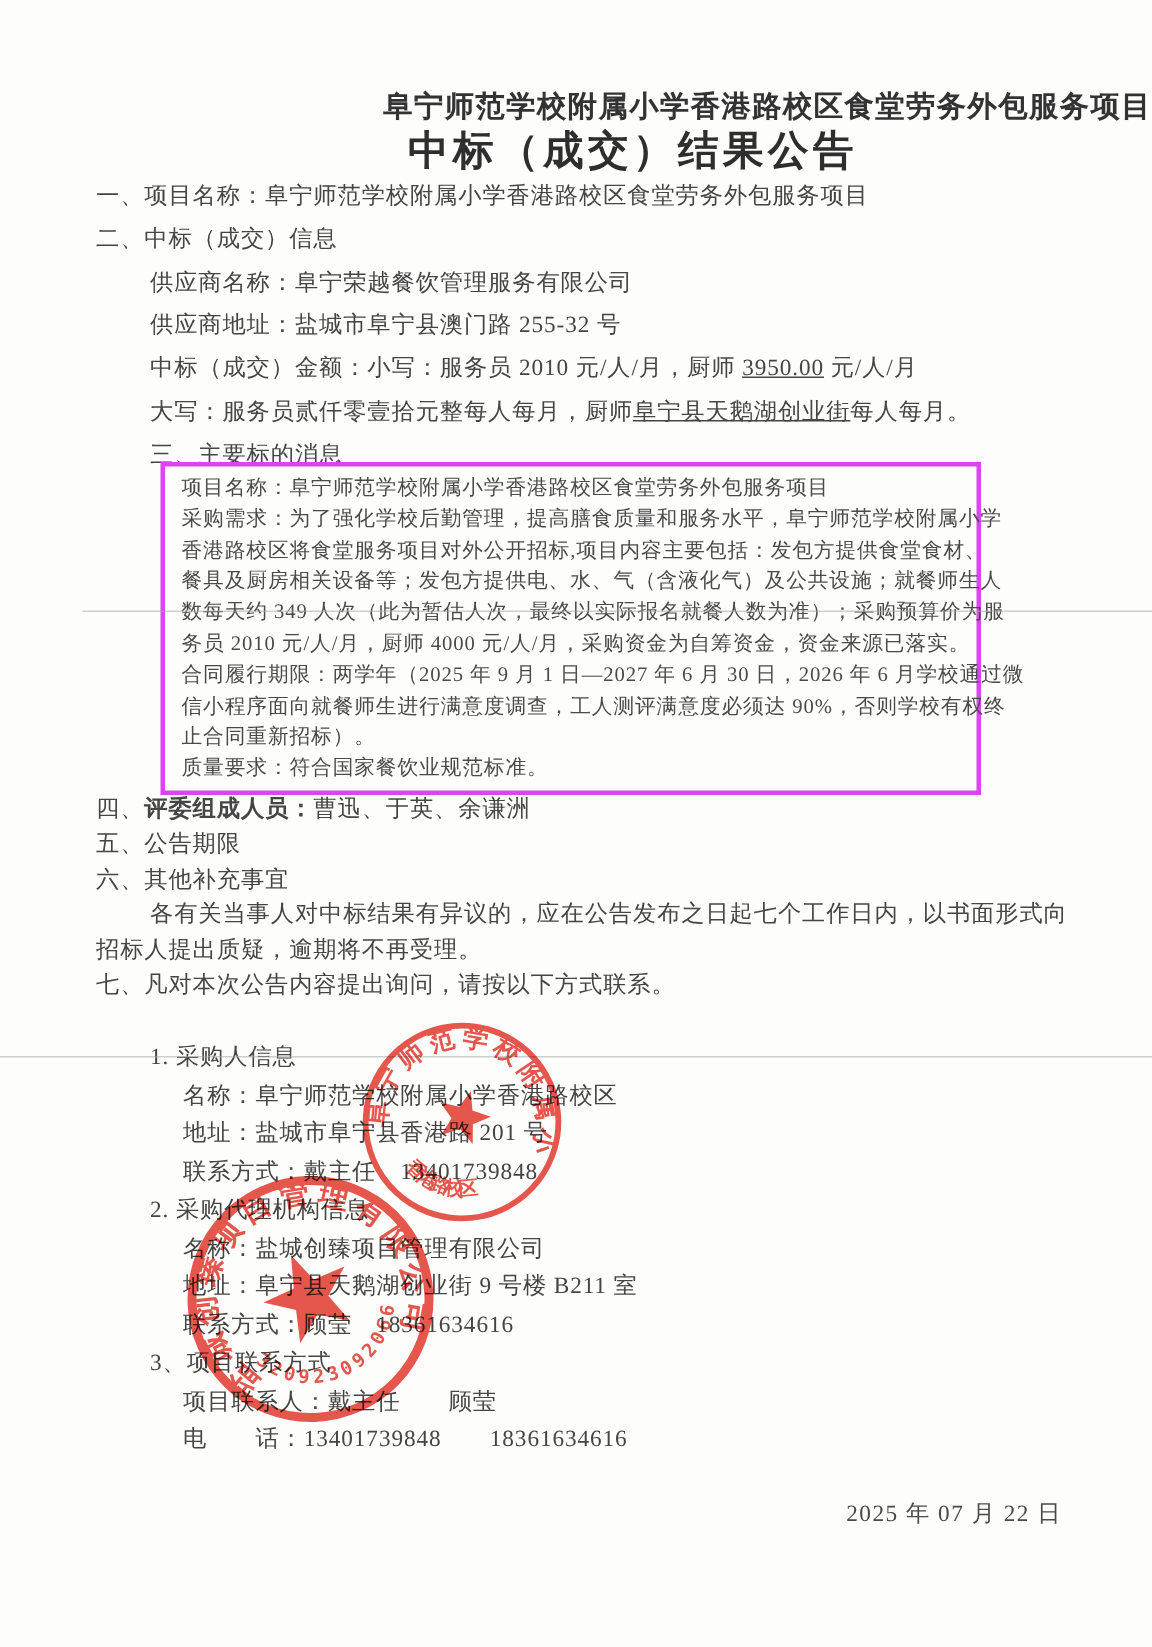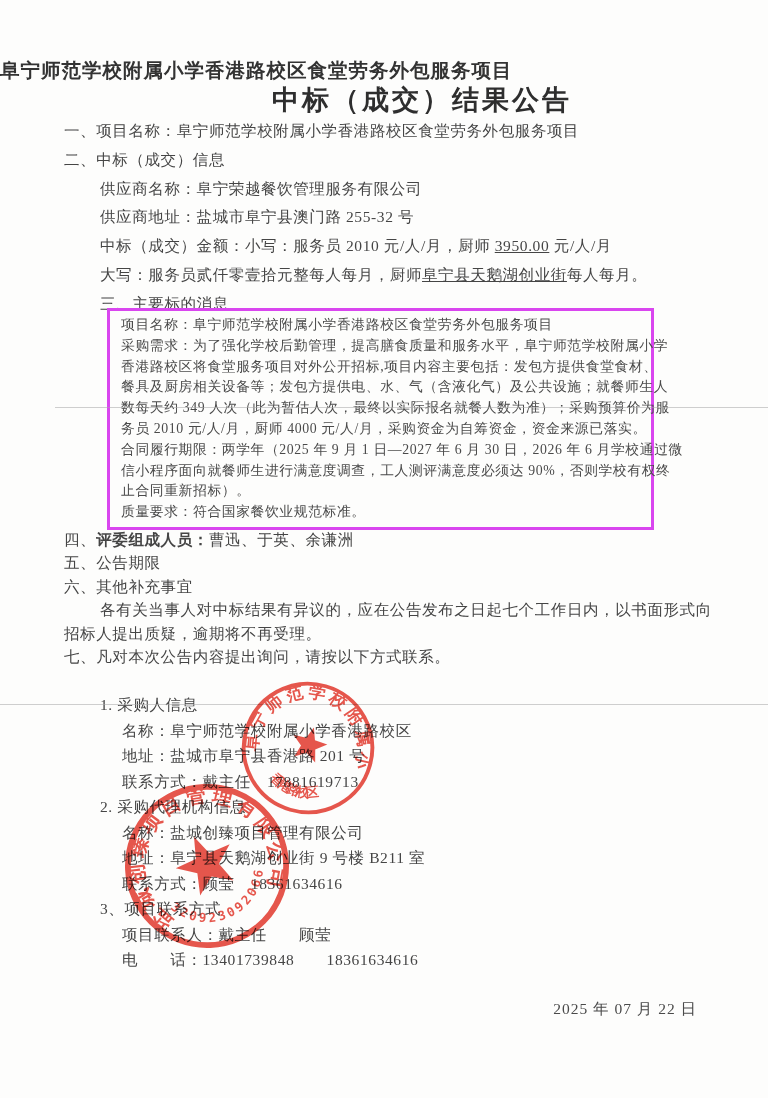--- a/index.html
+++ b/index.html
@@ -2,34 +2,34 @@
 <html><head>
 <meta charset="utf-8">
 <style>
   html,body{margin:0;padding:0;background:#e9e9e9;}
   .page{
     position:relative;width:768px;height:1098px;margin:0 auto;
     background:#fdfdfc;overflow:hidden;
     font-family:"Liberation Serif","DejaVu Serif",serif;
     color:#454545;
   }
-  .title1{position:absolute;top:57px;left:0;width:768px;text-align:left;
+  .title1{position:absolute;top:57px;left:0;width:768px;text-align:right;
     font-size:19.5px;font-weight:bold;color:#333;letter-spacing:1px;}
   .title2{position:absolute;top:82px;left:0;width:768px;text-align:center;
     font-size:27px;font-weight:bold;color:#2e2e2e;letter-spacing:3px;padding-left:38px;}
   .sec-a{position:absolute;top:117px;left:64px;width:650px;font-size:15.5px;line-height:28.8px;}
   .infobox{position:absolute;top:308px;left:107px;width:519px;
     border:3px solid #d946ef;padding:4px 11px;
     font-size:13.8px;line-height:20.8px;color:#4a4a4a;}
   .sec-mid{position:absolute;top:528px;left:64px;width:650px;font-size:15.5px;line-height:23.4px;}
   .sec-bot{position:absolute;top:692px;left:64px;width:650px;font-size:15.5px;line-height:25.5px;}
   .ln{white-space:nowrap;letter-spacing:0.6px;}
   .ind1{margin-left:36px;}
   .ind2{margin-left:58px;}
-  .date-line{position:absolute;top:999px;right:71px;font-size:15.5px;letter-spacing:1px;color:#4a4a4a;}
+  .date-line{position:absolute;top:999px;right:60px;font-size:15.5px;letter-spacing:1px;color:#4a4a4a;}
   .scanline{position:absolute;height:1px;background:#a8a8a8;opacity:.55;}
   .scanline.l1{top:407px;left:55px;width:713px;}
   .scanline.l2{top:704px;left:0;width:768px;}
   .stamp{position:absolute;mix-blend-mode:multiply;opacity:.84;}
   .stamp svg{display:block;}
   .stamp-school{left:235px;top:675px;transform:rotate(16deg);}
   .stamp-agency{left:122px;top:781px;transform:rotate(-24deg);}
 </style>
 </head>
 <body>
@@ -68,21 +68,21 @@
       <div class="ln"><span>六、其他补充事宜</span></div>
       <div class="ln ind1"><span>各有关当事人对中标结果有异议的，应在公告发布之日起七个工作日内，以书面形式向</span></div>
       <div class="ln"><span>招标人提出质疑，逾期将不再受理。</span></div>
       <div class="ln"><span>七、凡对本次公告内容提出询问，请按以下方式联系。</span></div>
     </div>
 
   <div class="sec-bot">
       <div class="ln ind1"><span>1. 采购人信息</span></div>
       <div class="ln ind2"><span>名称：阜宁师范学校附属小学香港路校区</span></div>
       <div class="ln ind2"><span>地址：盐城市阜宁县香港路 201 号</span></div>
-      <div class="ln ind2"><span>联系方式：戴主任　17881619713</span></div>
+      <div class="ln ind2"><span>联系方式：戴主任　13401739848</span></div>
       <div class="ln ind1"><span>2. 采购代理机构信息</span></div>
       <div class="ln ind2"><span>名称：盐城创臻项目管理有限公司</span></div>
       <div class="ln ind2"><span>地址：阜宁县天鹅湖创业街 9 号楼 B211 室</span></div>
       <div class="ln ind2"><span>联系方式：顾莹　18361634616</span></div>
       <div class="ln ind1"><span>3、项目联系方式</span></div>
       <div class="ln ind2"><span>项目联系人：戴主任　　顾莹</span></div>
       <div class="ln ind2"><span>电　　话：13401739848　　18361634616</span></div>
     </div>
 
   <div class="date-line">2025 年 07 月 22 日</div>

